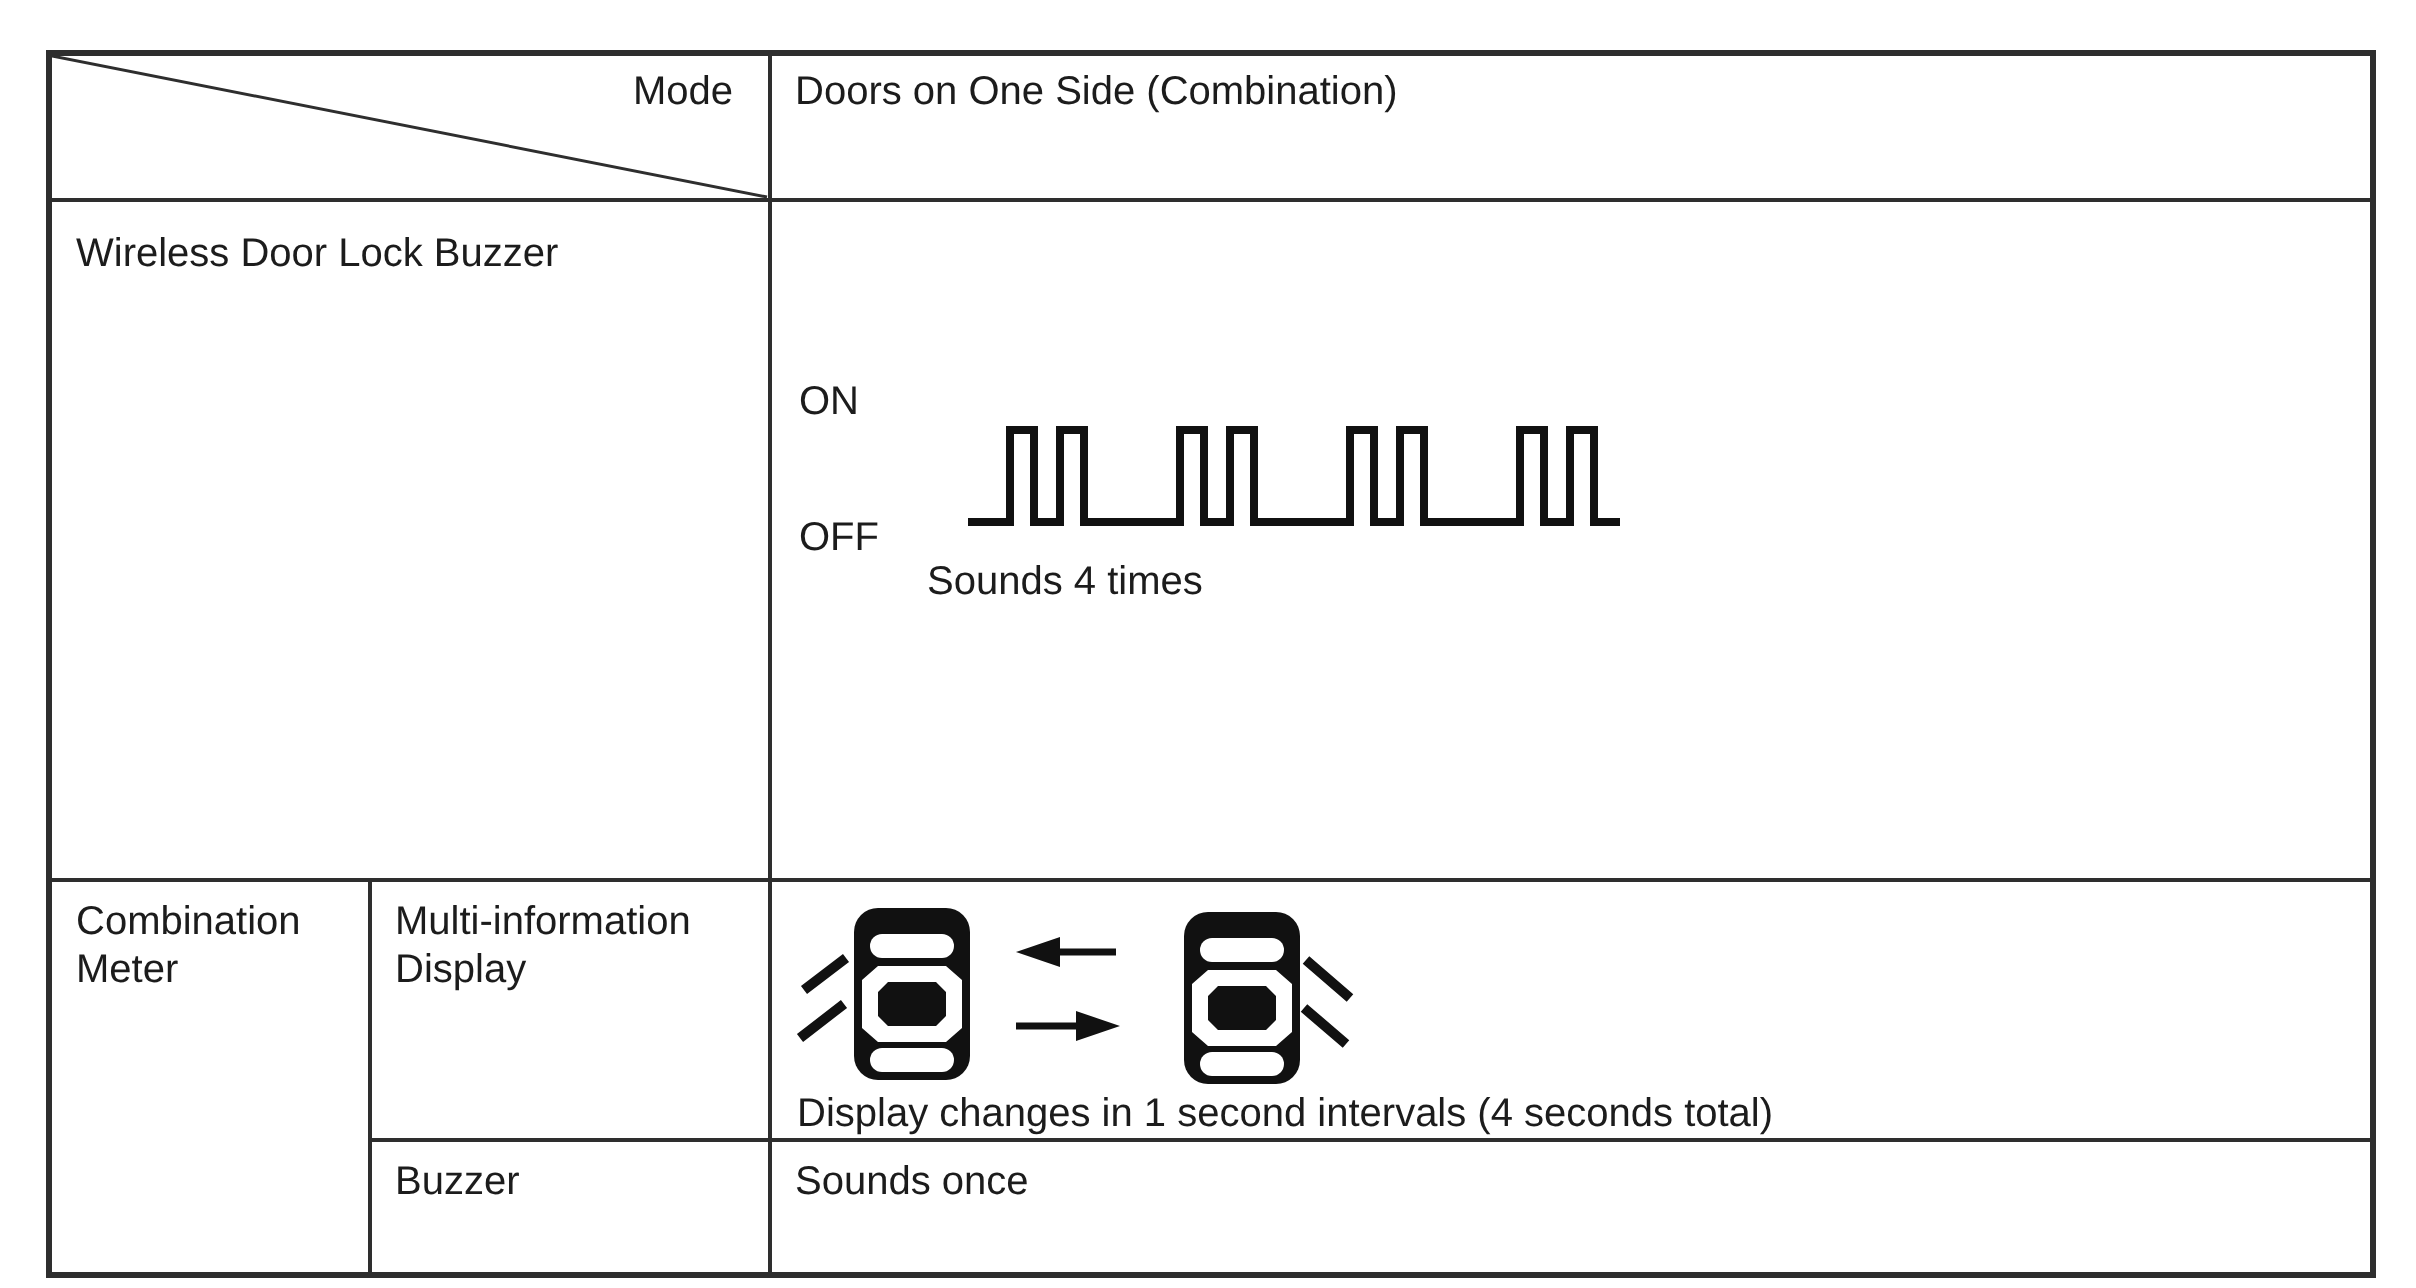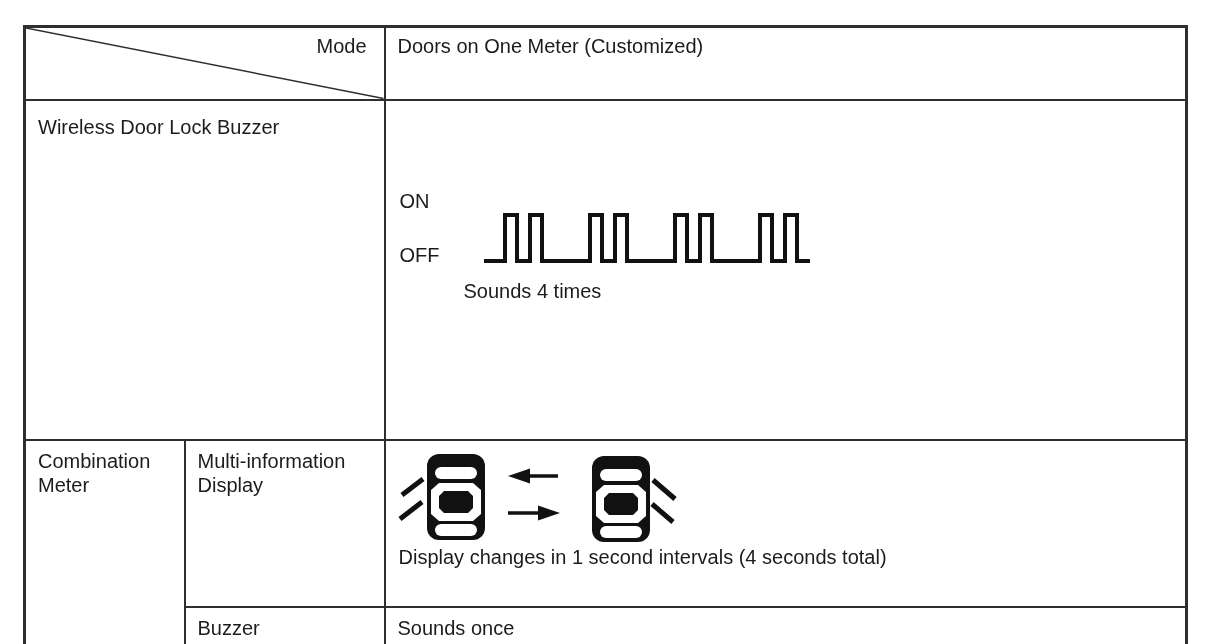--- a/index.html
+++ b/index.html
@@ -17,37 +17,37 @@
     border:3px solid #2e2e2e;
   }
   .doc-table td {
     border:2px solid #2e2e2e;
     vertical-align:top;
     padding:6px 12px;
     font-size:20px; line-height:24px;
   }
   tr.row-header   { height:73px; }
   tr.row-wireless { height:340px; }
-  tr.row-display  { height:167px;margin-top:48px; }
+  tr.row-display  { height:130px;margin-top:48px; }
   tr.row-buzzer   { height:68px; }
 
   
   td.cell-corner { position:relative; padding:0; }
   .cell-corner svg.diag {
     position:absolute; left:0; top:0; width:100%; height:100%; display:block;
   }
   .corner-label { position:absolute; top:6px; right:17px;margin-left:28px; }
 
   
   td.cell-wireless-label { padding-top:14px; }
 
   
   td.cell-waveform { position:relative; padding:12px; }
   .wf-on  { position:absolute; left:14px; top:88px; }
-  .wf-off { position:absolute; left:14px; top:142px; }
+  .wf-off { position:absolute; left:14px; top:156px; }
   .wf-svg { position:absolute; left:96px; top:108px; display:block; }
   .wf-caption { position:absolute; left:78px; top:178px; width:300px; text-align:left; }
 
   
   td.cell-rowlabel { padding-top:8px; }
 
   
   td.cell-display-fig { position:relative; padding:0; }
   .mi-svg { position:absolute; left:12px; top:9px; display:block; }
   .mi-caption { position:absolute; left:13px; top:104px; }
@@ -64,21 +64,21 @@
 
   <tbody>
       <tr class="row-header">
     <td colspan="2" class="cell-corner">
       <svg class="diag" viewBox="0 0 100 100" preserveAspectRatio="none">
         <line x1="0" y1="0" x2="100" y2="100" stroke="#2e2e2e" stroke-width="1.5" vector-effect="non-scaling-stroke"></line>
       </svg>
       <span class="corner-label">Mode</span>
     </td>
     <td>
-      <span>Doors on One Meter (Customized)</span>
+      <span>Doors on One Side (Combination)</span>
     </td>
   </tr>
 
   <tr class="row-wireless">
     <td colspan="2" class="cell-wireless-label">
       <span>Wireless Door Lock Buzzer</span>
     </td>
     <td class="cell-waveform">
       <span class="wf-on">ON</span>
       <span class="wf-off">OFF</span>

